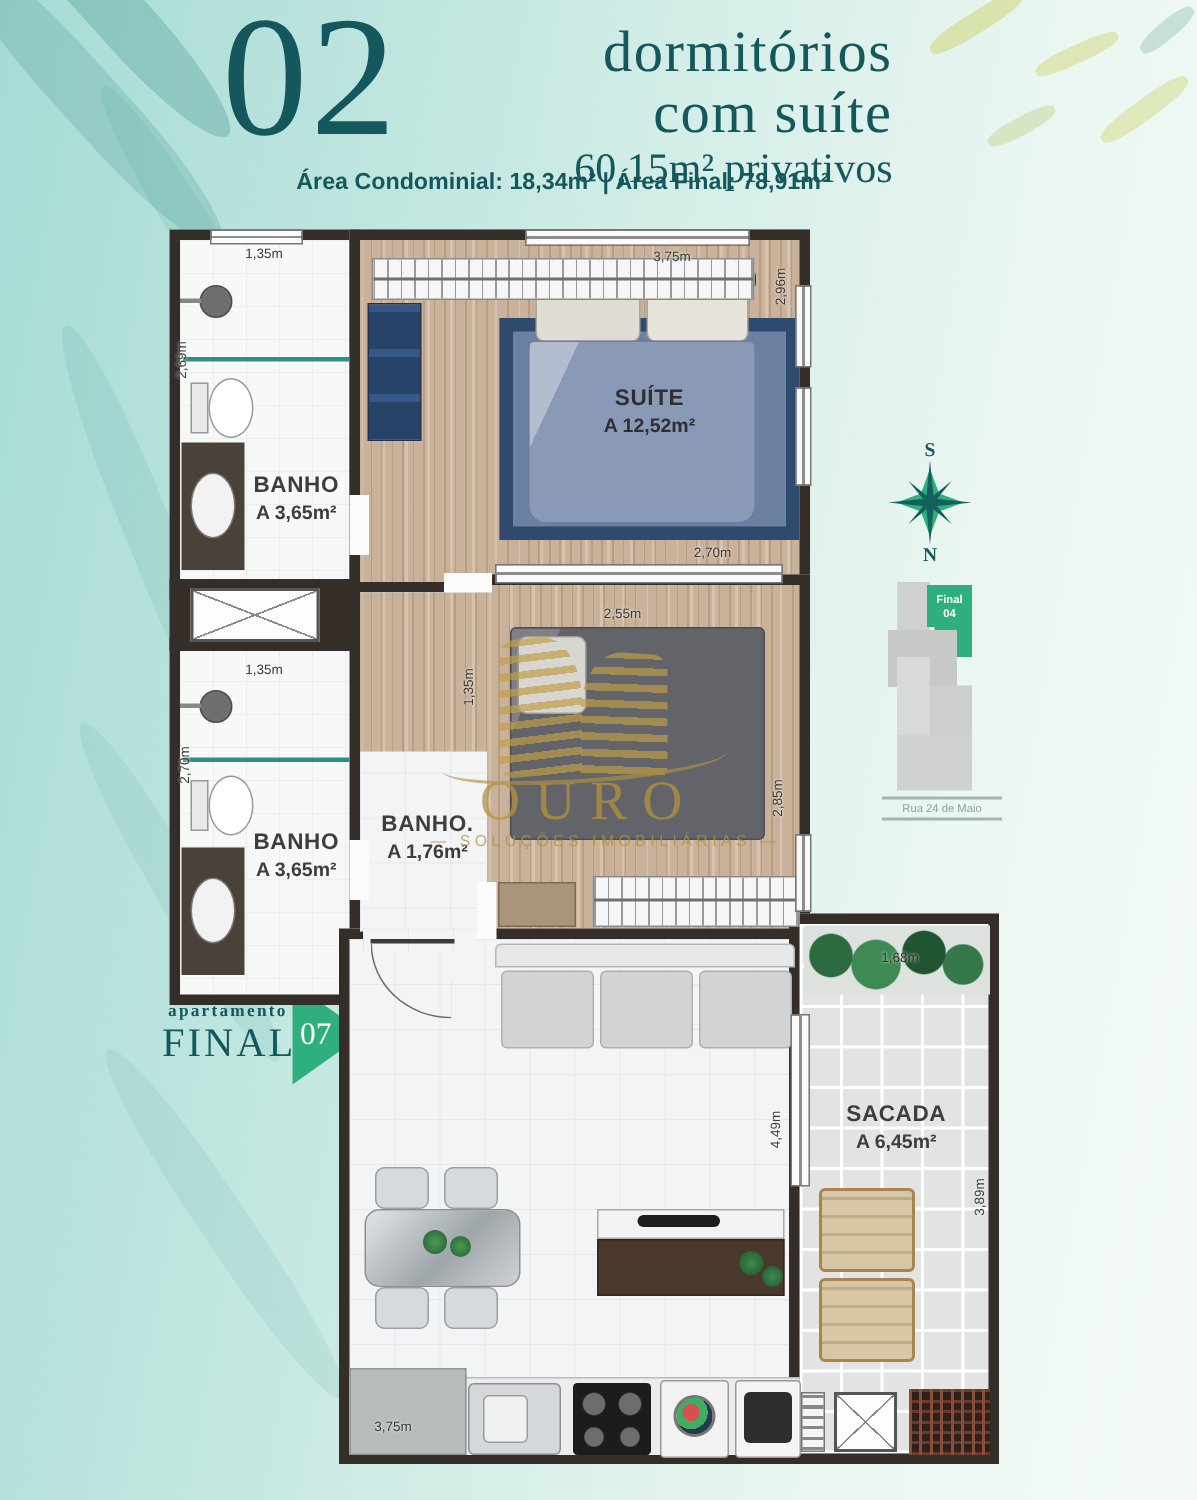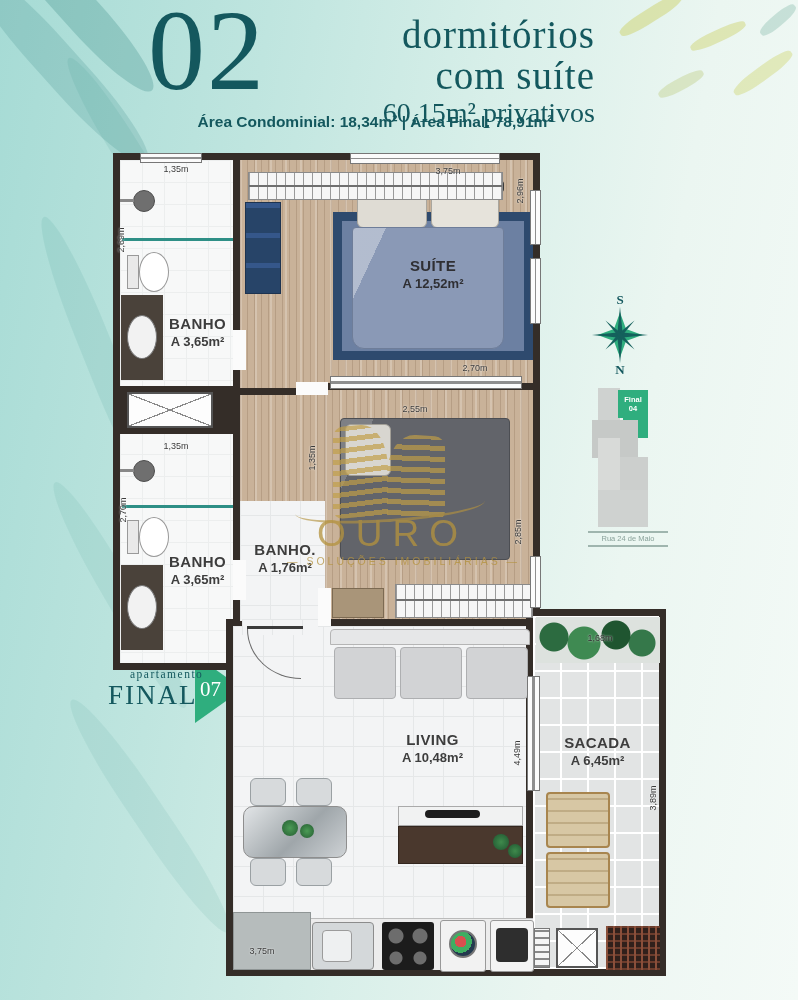--- a/index.html
+++ b/index.html
@@ -56,21 +56,21 @@
 
   
   .tag-small{position:absolute;font-family:"Liberation Serif",serif;font-size:11.5px;letter-spacing:1.5px;color:#14585e;}
   .tag-big{position:absolute;font-family:"Liberation Serif",serif;font-size:27px;letter-spacing:2px;color:#14585e;}
   .tag-tri{position:absolute;width:0;height:0;border-left:48px solid #2fae7e;border-top:34px solid transparent;border-bottom:34px solid transparent;}
   .tag-num{position:absolute;font-family:"Liberation Serif",serif;font-size:21px;color:#fff;z-index:2;}
 
   
   .wm{position:absolute;z-index:40;opacity:.8;pointer-events:none;}
   .wm-tower{position:absolute;background:repeating-linear-gradient(178deg,rgba(193,158,70,.85) 0 5px,rgba(193,158,70,0) 5px 11px);}
-  .wm-brand{position:absolute;font-family:Liberation Sans, sans-serif;font-size:37px;letter-spacing:10px;color:rgba(180,146,62,.95);text-align:center;}
+  .wm-brand{position:absolute;font-family:Liberation Serif, serif;font-size:37px;letter-spacing:10px;color:rgba(180,146,62,.95);text-align:center;}
   .wm-tag{position:absolute;font-size:10.5px;letter-spacing:3px;color:rgba(180,146,62,.95);text-align:center;white-space:nowrap;}
   .wm-swoosh{position:absolute;border-bottom:3px solid rgba(180,146,62,.8);border-radius:50%;transform:rotate(-4deg);}
 </style>
 </head>
 <body>
 
 <div class="page">
 
   <div class="leaf" style="left:-40px;top:-14px;width:230px;height:38px;background:rgba(25,115,110,.22);transform:rotate(48deg);"></div>
   <div class="leaf" style="left:-70px;top:46px;width:260px;height:40px;background:rgba(25,115,110,.16);transform:rotate(48deg);"></div>
@@ -203,24 +203,20 @@
     <div class="l2">A 12,52m²</div>
   </div>
   <div class="rlabel" style="left:150px;top:552px;width:95px;">
     <div class="l1">BANHO</div>
     <div class="l2">A 3,65m²</div>
   </div>
   <div class="rlabel" style="left:240px;top:540px;width:90px;">
     <div class="l1">BANHO.</div>
     <div class="l2">A 1,76m²</div>
   </div>
-  <div class="rlabel" style="left:375px;top:730px;width:115px;">
-    <div class="l1">LIVING</div>
-    <div class="l2">A 10,48m²</div>
-  </div>
   <div class="rlabel" style="left:545px;top:733px;width:105px;">
     <div class="l1">SACADA</div>
     <div class="l2">A 6,45m²</div>
   </div>
 
   <div class="dim" style="left:140px;top:164px;width:72px;">1,35m</div>
   <div class="dim v" style="left:96px;top:235px;width:50px;">2,69m</div>
   <div class="dim" style="left:408px;top:166px;width:80px;">3,75m</div>
   <div class="dim v" style="left:495px;top:186px;width:50px;">2,96m</div>
   <div class="dim" style="left:445px;top:363px;width:60px;">2,70m</div>
@@ -261,21 +257,21 @@
     <div class="kp-block" style="left:13px;top:53px;width:22px;height:52px;background:#d8dad8;"></div>
     <div class="kp-block" style="left:35px;top:72px;width:28px;height:33px;background:#cccfcd;"></div>
     <div class="kp-block" style="left:13px;top:105px;width:50px;height:37px;background:#cfd2d0;"></div>
     <div class="kp-line" style="left:3px;top:146px;width:80px;"></div>
     <div class="kp-street" style="left:3px;top:149px;width:80px;">Rua 24 de Maio</div>
     <div class="kp-line" style="left:3px;top:160px;width:80px;"></div>
   </div>
 
   <div class="abs" style="left:100px;top:652px;width:170px;height:75px;">
     <div class="tag-tri" style="left:95px;top:3px;"></div>
-    <span class="tag-small" style="left:30px;top:16px;">apartamento</span>
+    <span class="tag-small" style="left:12px;top:16px;font-weight:bold;">apartamento</span>
     <span class="tag-big" style="left:8px;top:28px;">FINAL</span>
     <span class="tag-num" style="left:100px;top:25px;">07</span>
   </div>
 
   <div class="wm" style="left:295px;top:425px;width:195px;height:155px;">
     <div class="wm-tower" style="left:38px;top:0;width:55px;height:92px;border-radius:10px 50% 0 10px;transform:skewY(-5deg);"></div>
     <div class="wm-tower" style="left:92px;top:10px;width:58px;height:84px;border-radius:50% 10px 10px 0;transform:skewY(4deg);"></div>
     <div class="wm-swoosh" style="left:0;top:68px;width:190px;height:26px;"></div>
     <div class="wm-brand" style="left:0;top:88px;width:195px;">OURO</div>
     <div class="wm-tag" style="left:-8px;top:130px;width:210px;">— SOLUÇÕES IMOBILIÁRIAS —</div>

